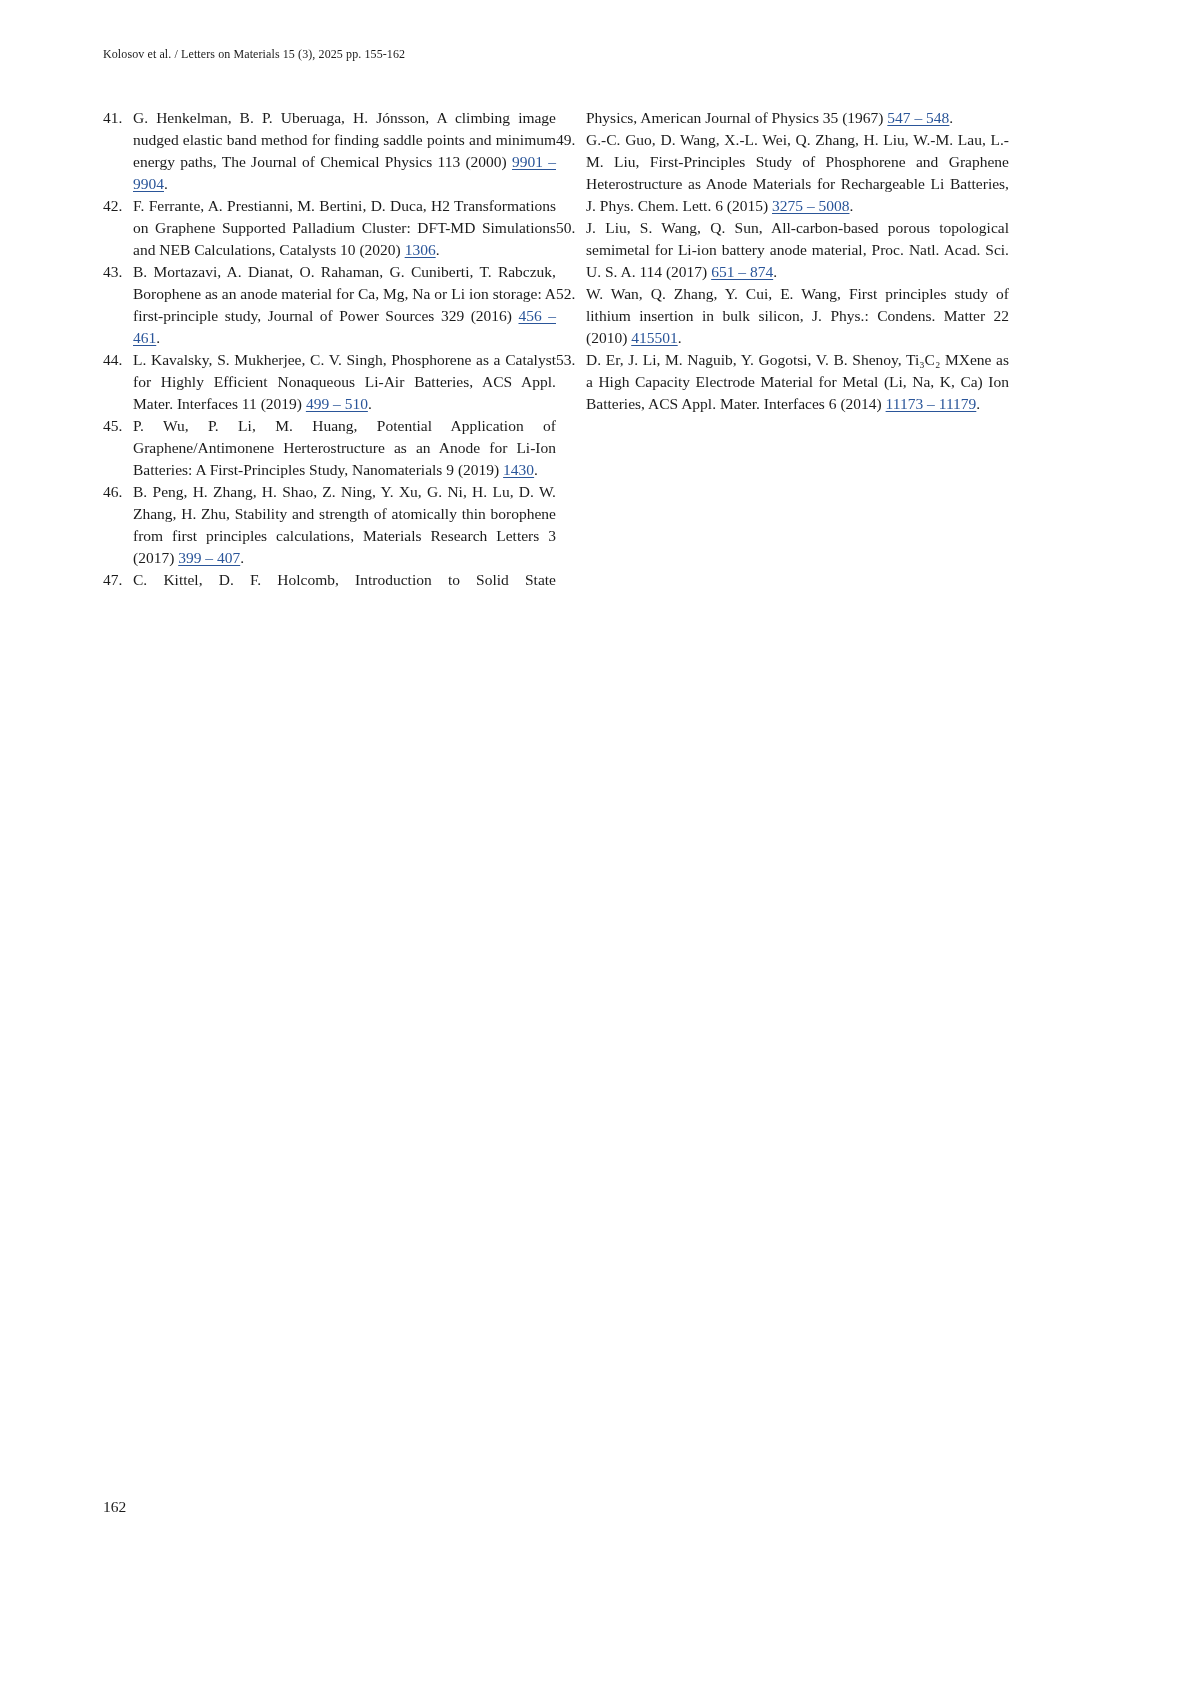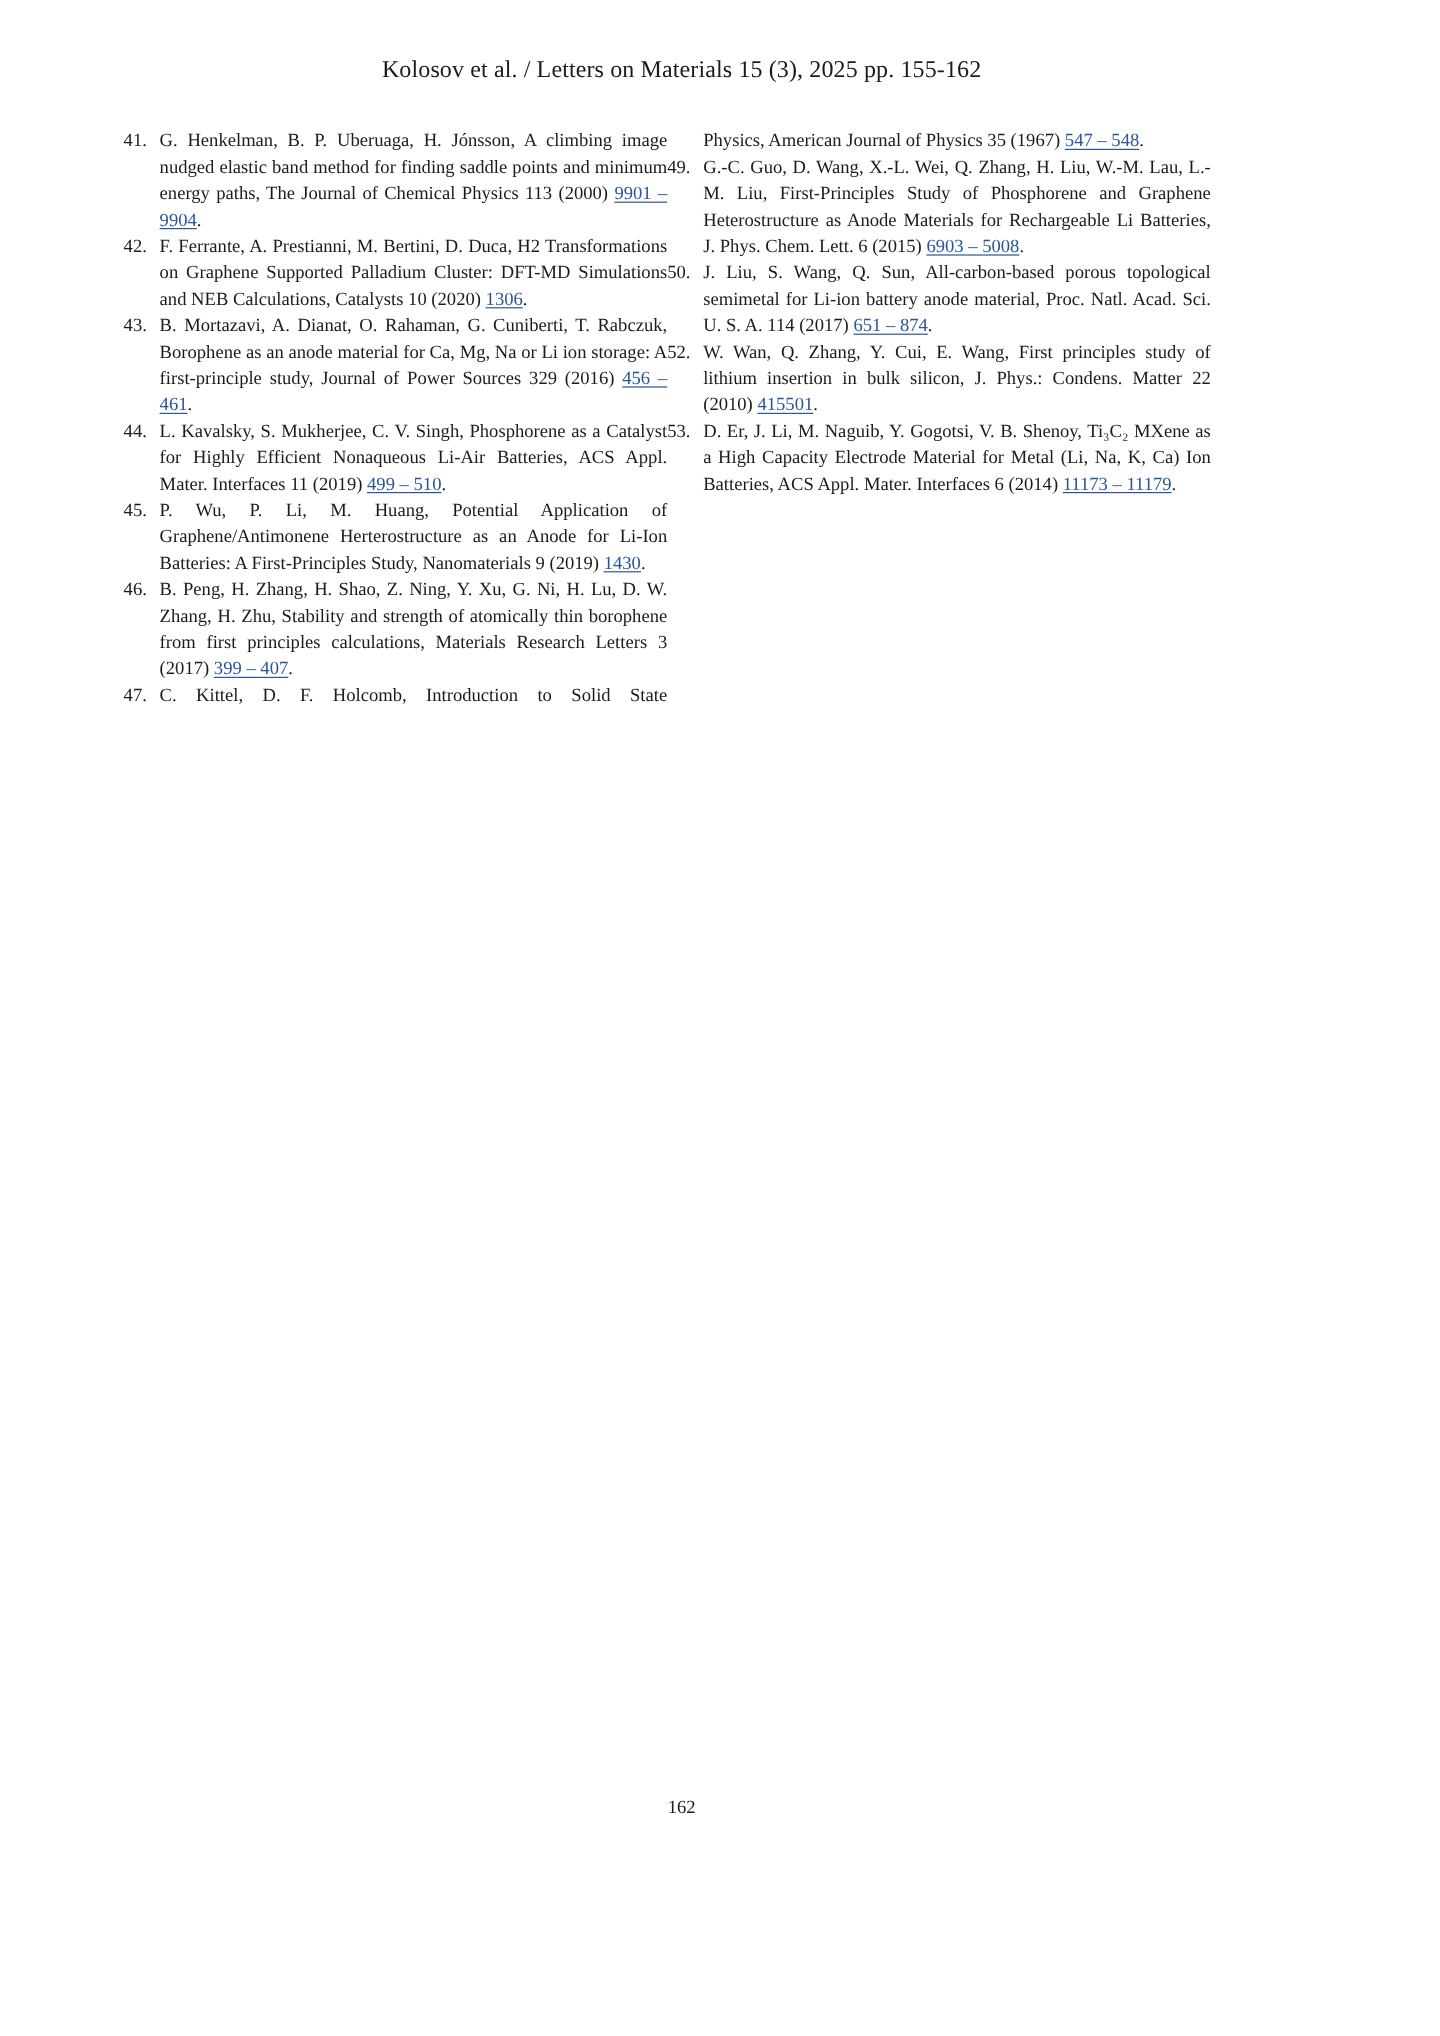--- a/index.html
+++ b/index.html
@@ -10,22 +10,22 @@
     position: relative;
     background: var(--background, #ffffff);
     color: var(--text, #1b1b1b);
     font-family: "Liberation Serif", "DejaVu Serif", serif;
   }
   .running-header {
     position: absolute;
     top: 47px;
     left: 103px;
     width: 930px;
-    text-align: center;
-    font-size: 20px;
+    text-align: left;
+    font-size: 12px;
     letter-spacing: 0.1px;
   }
   .columns {
     position: absolute;
     top: 107px;
     left: 103px;
     width: 930px;
     display: flex;
   }
   .col { width: 453px; }
@@ -45,21 +45,20 @@
   .ref.split { text-align-last: justify; }
   a.pages {
     color: var(--link, #2a5599);
     text-underline-offset: 2px;
   }
   .page-number {
     position: absolute;
     top: 1498px;
     left: 103px;
     width: 930px;
-    text-align: center;
     font-size: 15.5px;
   }
 </style>
 </head>
 <body>
 
 <div class="running-header">Kolosov et al. / Letters on Materials 15 (3), 2025 pp. 155-162</div>
 
 <div class="columns">
 
@@ -68,21 +67,21 @@
     <p class="ref"><span class="num">42.</span><span>F. Ferrante, A. Prestianni, M. Bertini, D. Duca, H2 Transformations on Graphene Supported Palladium Cluster: DFT-MD Simulations and NEB Calculations, Catalysts 10 (2020) </span><a class="pages" href="#">1306</a><span>.</span></p>
     <p class="ref"><span class="num">43.</span><span>B. Mortazavi, A. Dianat, O. Rahaman, G. Cuniberti, T. Rabczuk, Borophene as an anode material for Ca, Mg, Na or Li ion storage: A first-principle study, Journal of Power Sources 329 (2016) </span><a class="pages" href="#">456 – 461</a><span>.</span></p>
     <p class="ref"><span class="num">44.</span><span>L. Kavalsky, S. Mukherjee, C. V. Singh, Phosphorene as a Catalyst for Highly Efficient Nonaqueous Li-Air Batteries, ACS Appl. Mater. Interfaces 11 (2019) </span><a class="pages" href="#">499 – 510</a><span>.</span></p>
     <p class="ref"><span class="num">45.</span><span>P. Wu, P. Li, M. Huang, Potential Application of Graphene/Antimonene Herterostructure as an Anode for Li-Ion Batteries: A First-Principles Study, Nanomaterials 9 (2019) </span><a class="pages" href="#">1430</a><span>.</span></p>
     <p class="ref"><span class="num">46.</span><span>B. Peng, H. Zhang, H. Shao, Z. Ning, Y. Xu, G. Ni, H. Lu, D. W. Zhang, H. Zhu, Stability and strength of atomically thin borophene from first principles calculations, Materials Research Letters 3 (2017) </span><a class="pages" href="#">399 – 407</a><span>.</span></p>
     <p class="ref split"><span class="num">47.</span><span>C. Kittel, D. F. Holcomb, Introduction to Solid State</span></p>
   </div>
 
   <div class="col">
     <p class="ref"><span class="num"></span><span>Physics, American Journal of Physics 35 (1967) </span><a class="pages" href="#">547 – 548</a><span>.</span></p>
-    <p class="ref"><span class="num">49.</span><span>G.-C. Guo, D. Wang, X.-L. Wei, Q. Zhang, H. Liu, W.-M. Lau, L.-M. Liu, First-Principles Study of Phosphorene and Graphene Heterostructure as Anode Materials for Rechargeable Li Batteries, J. Phys. Chem. Lett. 6 (2015) </span><a class="pages" href="#">6903 – 5008</a><span>.</span></p>
+    <p class="ref"><span class="num">49.</span><span>G.-C. Guo, D. Wang, X.-L. Wei, Q. Zhang, H. Liu, W.-M. Lau, L.-M. Liu, First-Principles Study of Phosphorene and Graphene Heterostructure as Anode Materials for Rechargeable Li Batteries, J. Phys. Chem. Lett. 6 (2015) </span><a class="pages" href="#">3275 – 5008</a><span>.</span></p>
     <p class="ref"><span class="num">50.</span><span>J. Liu, S. Wang, Q. Sun, All-carbon-based porous topological semimetal for Li-ion battery anode material, Proc. Natl. Acad. Sci. U. S. A. 114 (2017) </span><a class="pages" href="#">651 – 874</a><span>.</span></p>
     <p class="ref"><span class="num">52.</span><span>W. Wan, Q. Zhang, Y. Cui, E. Wang, First principles study of lithium insertion in bulk silicon, J. Phys.: Condens. Matter 22 (2010) </span><a class="pages" href="#">415501</a><span>.</span></p>
     <p class="ref"><span class="num">53.</span><span>D. Er, J. Li, M. Naguib, Y. Gogotsi, V. B. Shenoy, Ti₃C₂ MXene as a High Capacity Electrode Material for Metal (Li, Na, K, Ca) Ion Batteries, ACS Appl. Mater. Interfaces 6 (2014) </span><a class="pages" href="#">11173 – 11179</a><span>.</span></p>
   </div>
 
 </div>
 
 <div class="page-number">162</div>
 
 </body></html>

